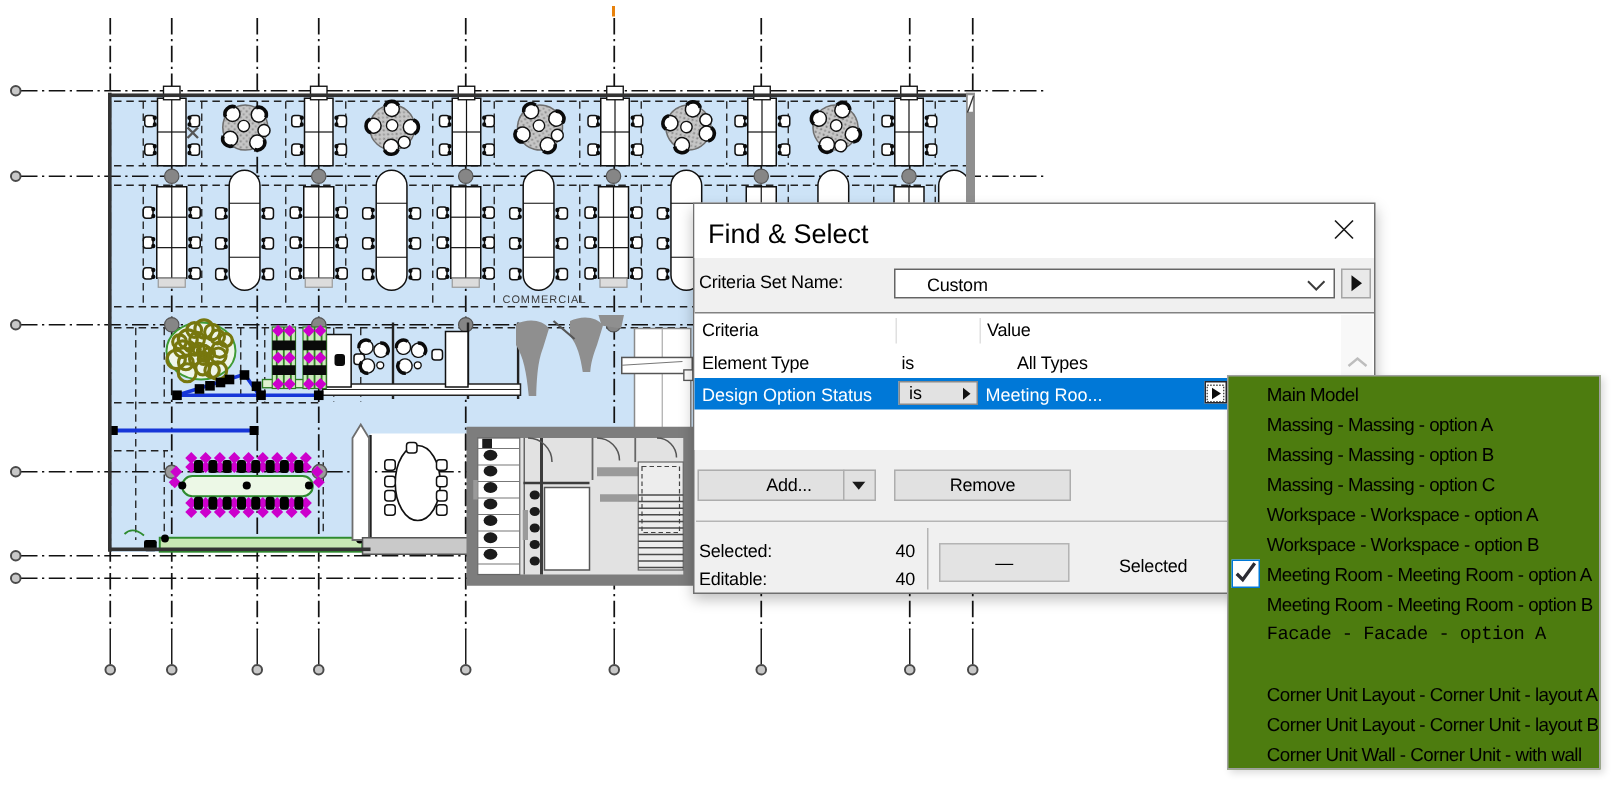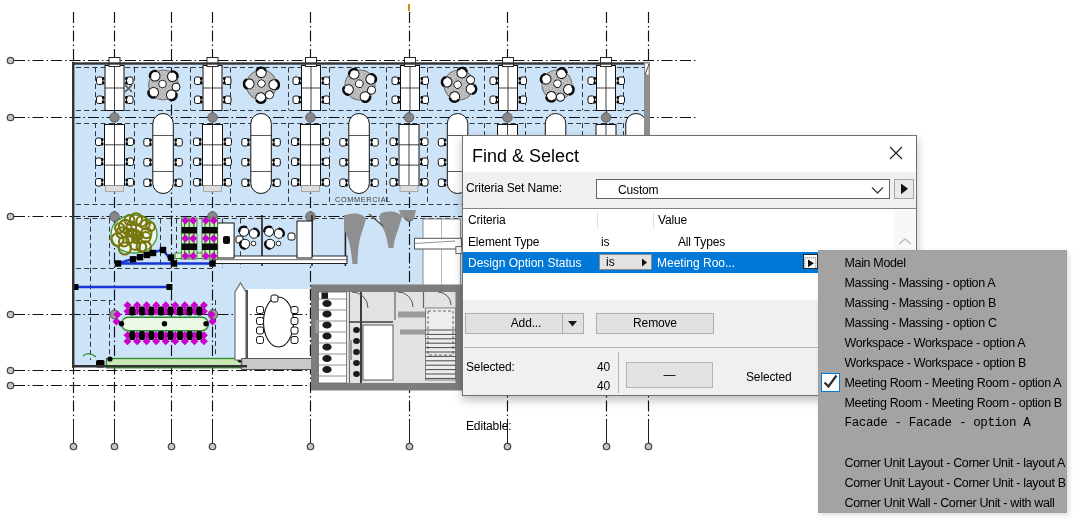--- a/index.html
+++ b/index.html
@@ -22,21 +22,21 @@
   #vscroll{position:absolute;right:1px;top:1px;width:21px;height:91px;background:#f8f8f8;}
   .hdrline{position:absolute;top:3px;width:1px;height:17px;background:#e0e0e0;}
   .selrow{position:absolute;left:0;top:43px;width:452px;height:21px;background:#0078d7;color:#fff;letter-spacing:0;}
   .isbtn{position:absolute;left:136px;top:2px;width:53px;height:16px;background:#e2e2e2;
     border:1px solid #8a8a8a;box-sizing:border-box;}
   .btn{position:absolute;background:#e1e1e1;border:1px solid #adadad;box-sizing:border-box;
     text-align:center;line-height:18px;}
   #dash{position:absolute;left:163px;top:226px;width:87px;height:26px;background:#e3e3e3;
     border:1px solid #b4b4b4;box-sizing:border-box;text-align:center;line-height:24px;}
   
-  #menu{position:absolute;left:818px;top:250px;width:249px;height:263px;background:#a3a3a3;
+  #menu{position:absolute;left:818px;top:250px;width:249px;height:263px;background:#4d7c0f;
     border:1px solid #a0a0a0;box-sizing:border-box;box-shadow:2px 2px 5px rgba(0,0,0,0.14);
     font-size:12.5px;letter-spacing:-0.35px;color:#000;}
   #menu .mi{position:absolute;left:25.5px;height:20px;line-height:20px;white-space:nowrap;}
   #chk{position:absolute;left:2px;top:122px;width:19px;height:19px;background:#fff;
     border:1.5px solid #0078d7;box-sizing:border-box;}
   
   #playbtn{position:absolute;left:803px;top:254px;width:14.5px;height:14.5px;background:#fff;
     border:1px solid #26262d;box-sizing:border-box;z-index:30;}
 </style>
 </head>
@@ -533,21 +533,21 @@
     </div>
   </div>
   <div class="btn" style="left:2px;top:177px;width:98px;height:21px;padding-left:24px;">Add...</div>
   <div class="btn" style="left:99px;top:177px;width:22px;height:21px;"><svg width="10" height="6" style="margin-top:7px;">
         <path d="M0 0 L9 0 L4.5 5.5 Z" fill="#1a1a1a"></path>
       </svg></div>
   <div class="btn" style="left:133px;top:177px;width:118px;height:21px;">Remove</div>
   <div style="position:absolute;left:1px;top:211px;width:451px;height:1px;background:#b5b5b5;"></div>
   <div style="position:absolute;left:155px;top:216px;width:1px;height:41px;background:#b5b5b5;"></div>
   <div class="lbl" style="left:3px;top:224px;">Selected:</div>
-  <div class="lbl" style="left:3px;top:243px;margin-top:40px;">Editable:</div>
+  <div class="lbl" style="left:3px;top:243px;">Editable:</div>
   <div class="lbl" style="left:134px;top:224px;">40</div>
   <div class="lbl" style="left:134px;top:243px;">40</div>
   <div id="dash">—</div>
   <div class="lbl" style="left:283px;top:234px;">Selected</div>
 </div>
 
 <div id="playbtn"><svg width="12.5" height="12.5">
       <rect x="0.8" y="0.8" width="11" height="11" fill="none" stroke="#444" stroke-width="0.9" stroke-dasharray="1 1"></rect>
       <path d="M4 2.5 L10 6.3 L4 10.2 Z" fill="#0a0a0a"></path>
     </svg></div>

